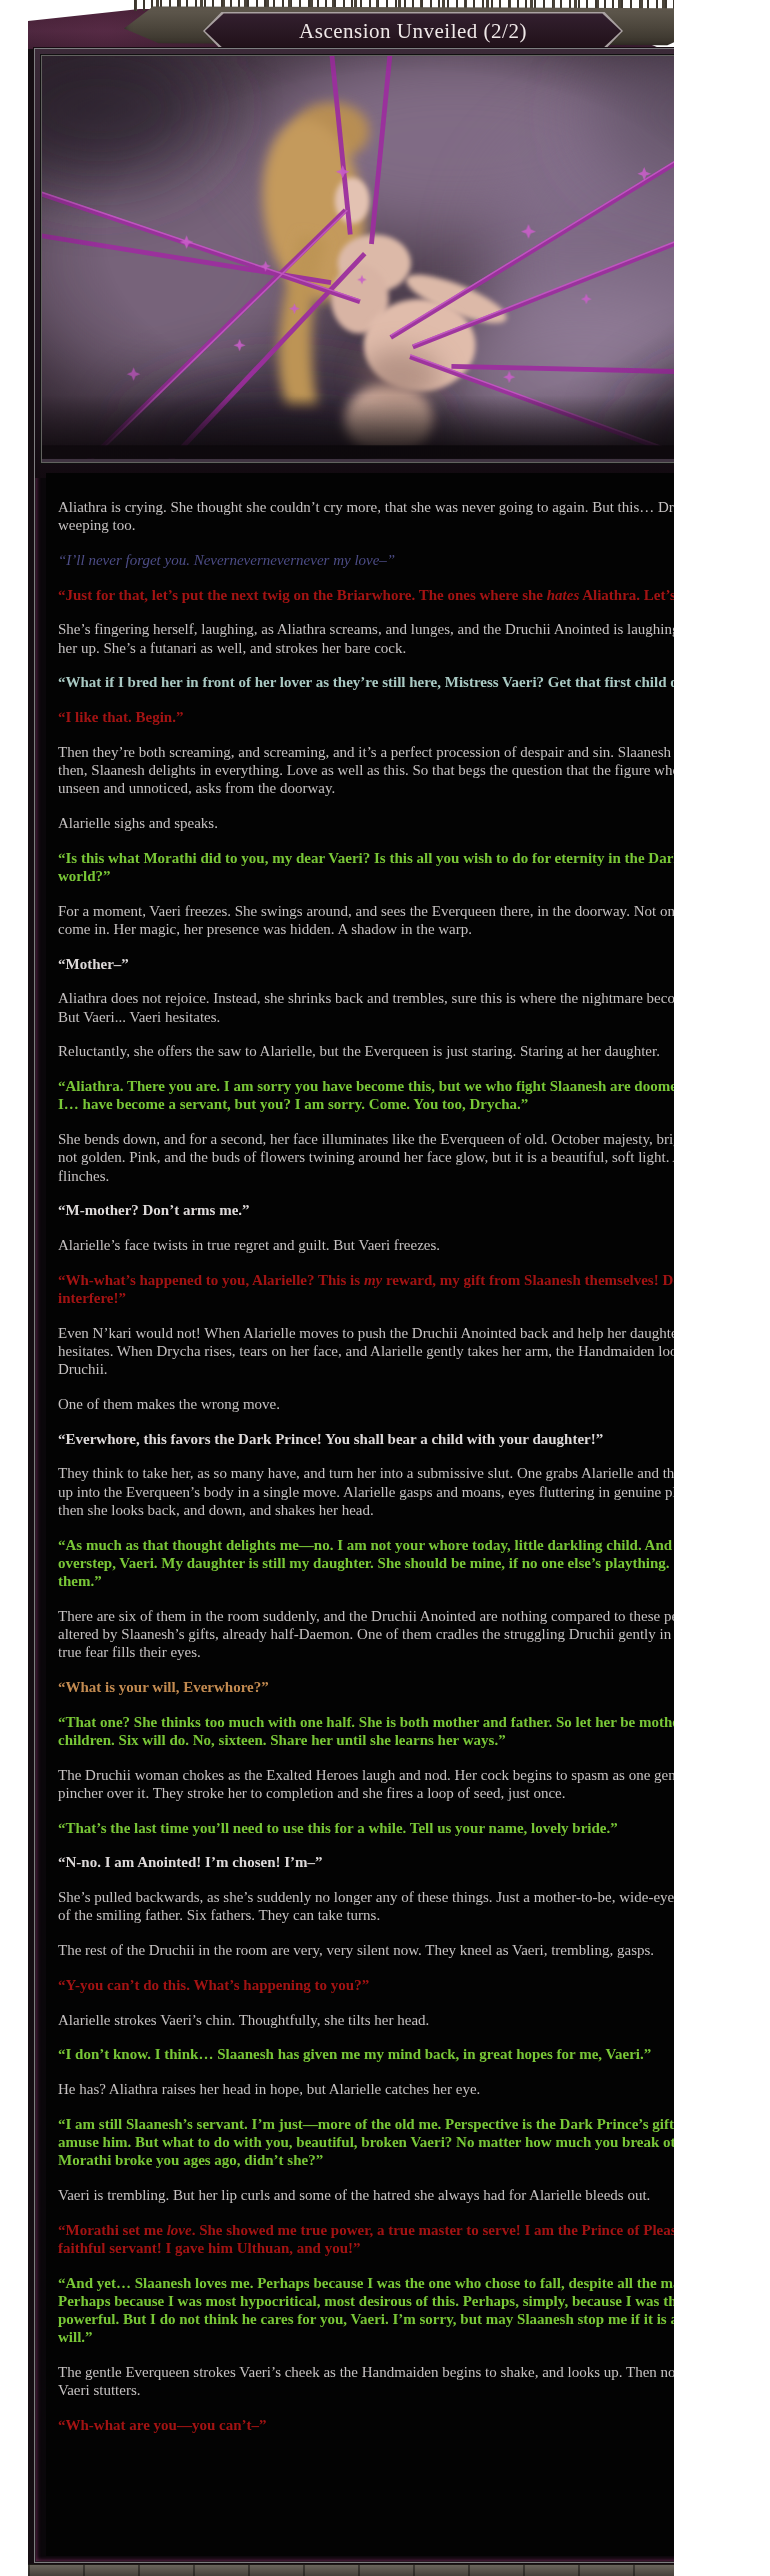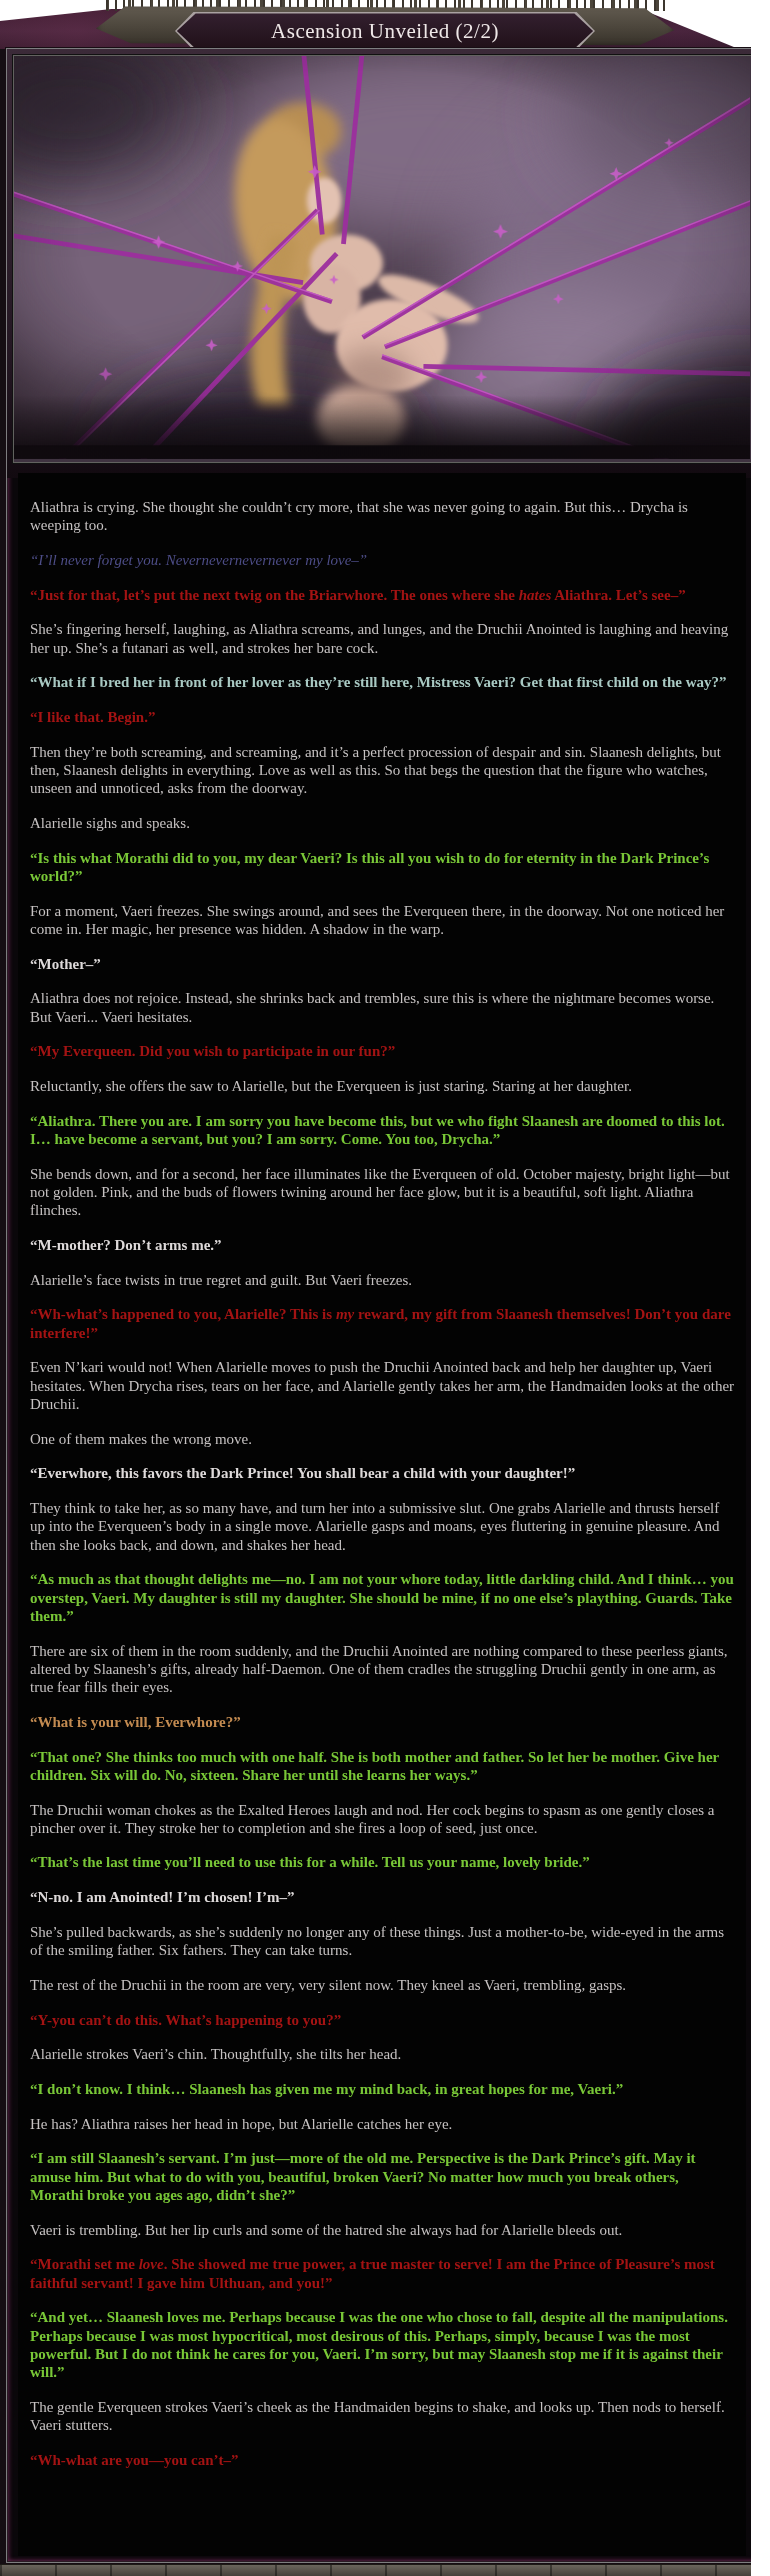--- a/index.html
+++ b/index.html
@@ -1,18 +1,18 @@
 <!DOCTYPE html>
 <html style="--c-narration: #c6c2c2; --c-white: #dedada; --c-green: #79c737; --c-red: #a31313; --c-teal: #a9c9c3; --c-blue: #4d4d87; --c-orange: #c38b51;"><head>
 <meta charset="utf-8">
 <title>Ascension Unveiled (2/2)</title>
 <style>
   html,body{margin:0;padding:0;background:#ffffff;}
   body{width:770px;font-family:"Liberation Serif", serif;}
-  .stage{position:relative;width:751px;height:2576px;background:#150e13;overflow:hidden;}
+  .stage{position:relative;width:646px;height:2576px;background:#150e13;overflow:hidden;margin-left:28px;}
 
   
   .white-top{position:absolute;top:0;left:0;width:770px;height:8.7px;background:#ffffff;}
   .white-tl{position:absolute;top:0;left:0;width:116px;height:21px;background:#ffffff;
             clip-path:polygon(0 0,100% 0,100% 40%,0 100%);}
   .white-tr{position:absolute;top:0;right:0;width:111px;height:54px;background:#ffffff;
             clip-path:polygon(0 0,100% 0,100% 100%,0 16%);}
 
   
   .header-band{position:absolute;top:8.7px;left:0;width:770px;height:40px;
@@ -190,21 +190,20 @@
         <p class="para p-red"><span>“Just for that, let’s put the next twig on the Briarwhore. The ones where she </span><em>hates</em><span> Aliathra. Let’s see–”</span></p>
         <p class="para p-narration"><span>She’s fingering herself, laughing, as Aliathra screams, and lunges, and the Druchii Anointed is laughing and heaving her up. She’s a futanari as well, and strokes her bare cock.</span></p>
         <p class="para p-teal"><span>“What if I bred her in front of her lover as they’re still here, Mistress Vaeri? Get that first child on the way?”</span></p>
         <p class="para p-red"><span>“I like that. Begin.”</span></p>
         <p class="para p-narration"><span>Then they’re both screaming, and screaming, and it’s a perfect procession of despair and sin. Slaanesh delights, but then, Slaanesh delights in everything. Love as well as this. So that begs the question that the figure who watches, unseen and unnoticed, asks from the doorway.</span></p>
         <p class="para p-narration"><span>Alarielle sighs and speaks.</span></p>
         <p class="para p-green"><span>“Is this what Morathi did to you, my dear Vaeri? Is this all you wish to do for eternity in the Dark Prince’s world?”</span></p>
         <p class="para p-narration"><span>For a moment, Vaeri freezes. She swings around, and sees the Everqueen there, in the doorway. Not one noticed her come in. Her magic, her presence was hidden. A shadow in the warp.</span></p>
         <p class="para p-white"><span>“Mother–”</span></p>
         <p class="para p-narration"><span>Aliathra does not rejoice. Instead, she shrinks back and trembles, sure this is where the nightmare becomes worse. But Vaeri... Vaeri hesitates.</span></p>
-        <p class="para p-red"><span>“My Everqueen. Did you wish to participate in our fun?”</span></p>
         <p class="para p-narration"><span>Reluctantly, she offers the saw to Alarielle, but the Everqueen is just staring. Staring at her daughter.</span></p>
         <p class="para p-green"><span>“Aliathra. There you are. I am sorry you have become this, but we who fight Slaanesh are doomed to this lot. I… have become a servant, but you? I am sorry. Come. You too, Drycha.”</span></p>
         <p class="para p-narration"><span>She bends down, and for a second, her face illuminates like the Everqueen of old. October majesty, bright light—but not golden. Pink, and the buds of flowers twining around her face glow, but it is a beautiful, soft light. Aliathra flinches.</span></p>
         <p class="para p-white"><span>“M-mother? Don’t arms me.”</span></p>
         <p class="para p-narration"><span>Alarielle’s face twists in true regret and guilt. But Vaeri freezes.</span></p>
         <p class="para p-red"><span>“Wh-what’s happened to you, Alarielle? This is </span><em>my</em><span> reward, my gift from Slaanesh themselves! Don’t you dare interfere!”</span></p>
         <p class="para p-narration"><span>Even N’kari would not! When Alarielle moves to push the Druchii Anointed back and help her daughter up, Vaeri hesitates. When Drycha rises, tears on her face, and Alarielle gently takes her arm, the Handmaiden looks at the other Druchii.</span></p>
         <p class="para p-narration"><span>One of them makes the wrong move.</span></p>
         <p class="para p-white"><span>“Everwhore, this favors the Dark Prince! You shall bear a child with your daughter!”</span></p>
         <p class="para p-narration"><span>They think to take her, as so many have, and turn her into a submissive slut. One grabs Alarielle and thrusts herself up into the Everqueen’s body in a single move. Alarielle gasps and moans, eyes fluttering in genuine pleasure. And then she looks back, and down, and shakes her head.</span></p>

